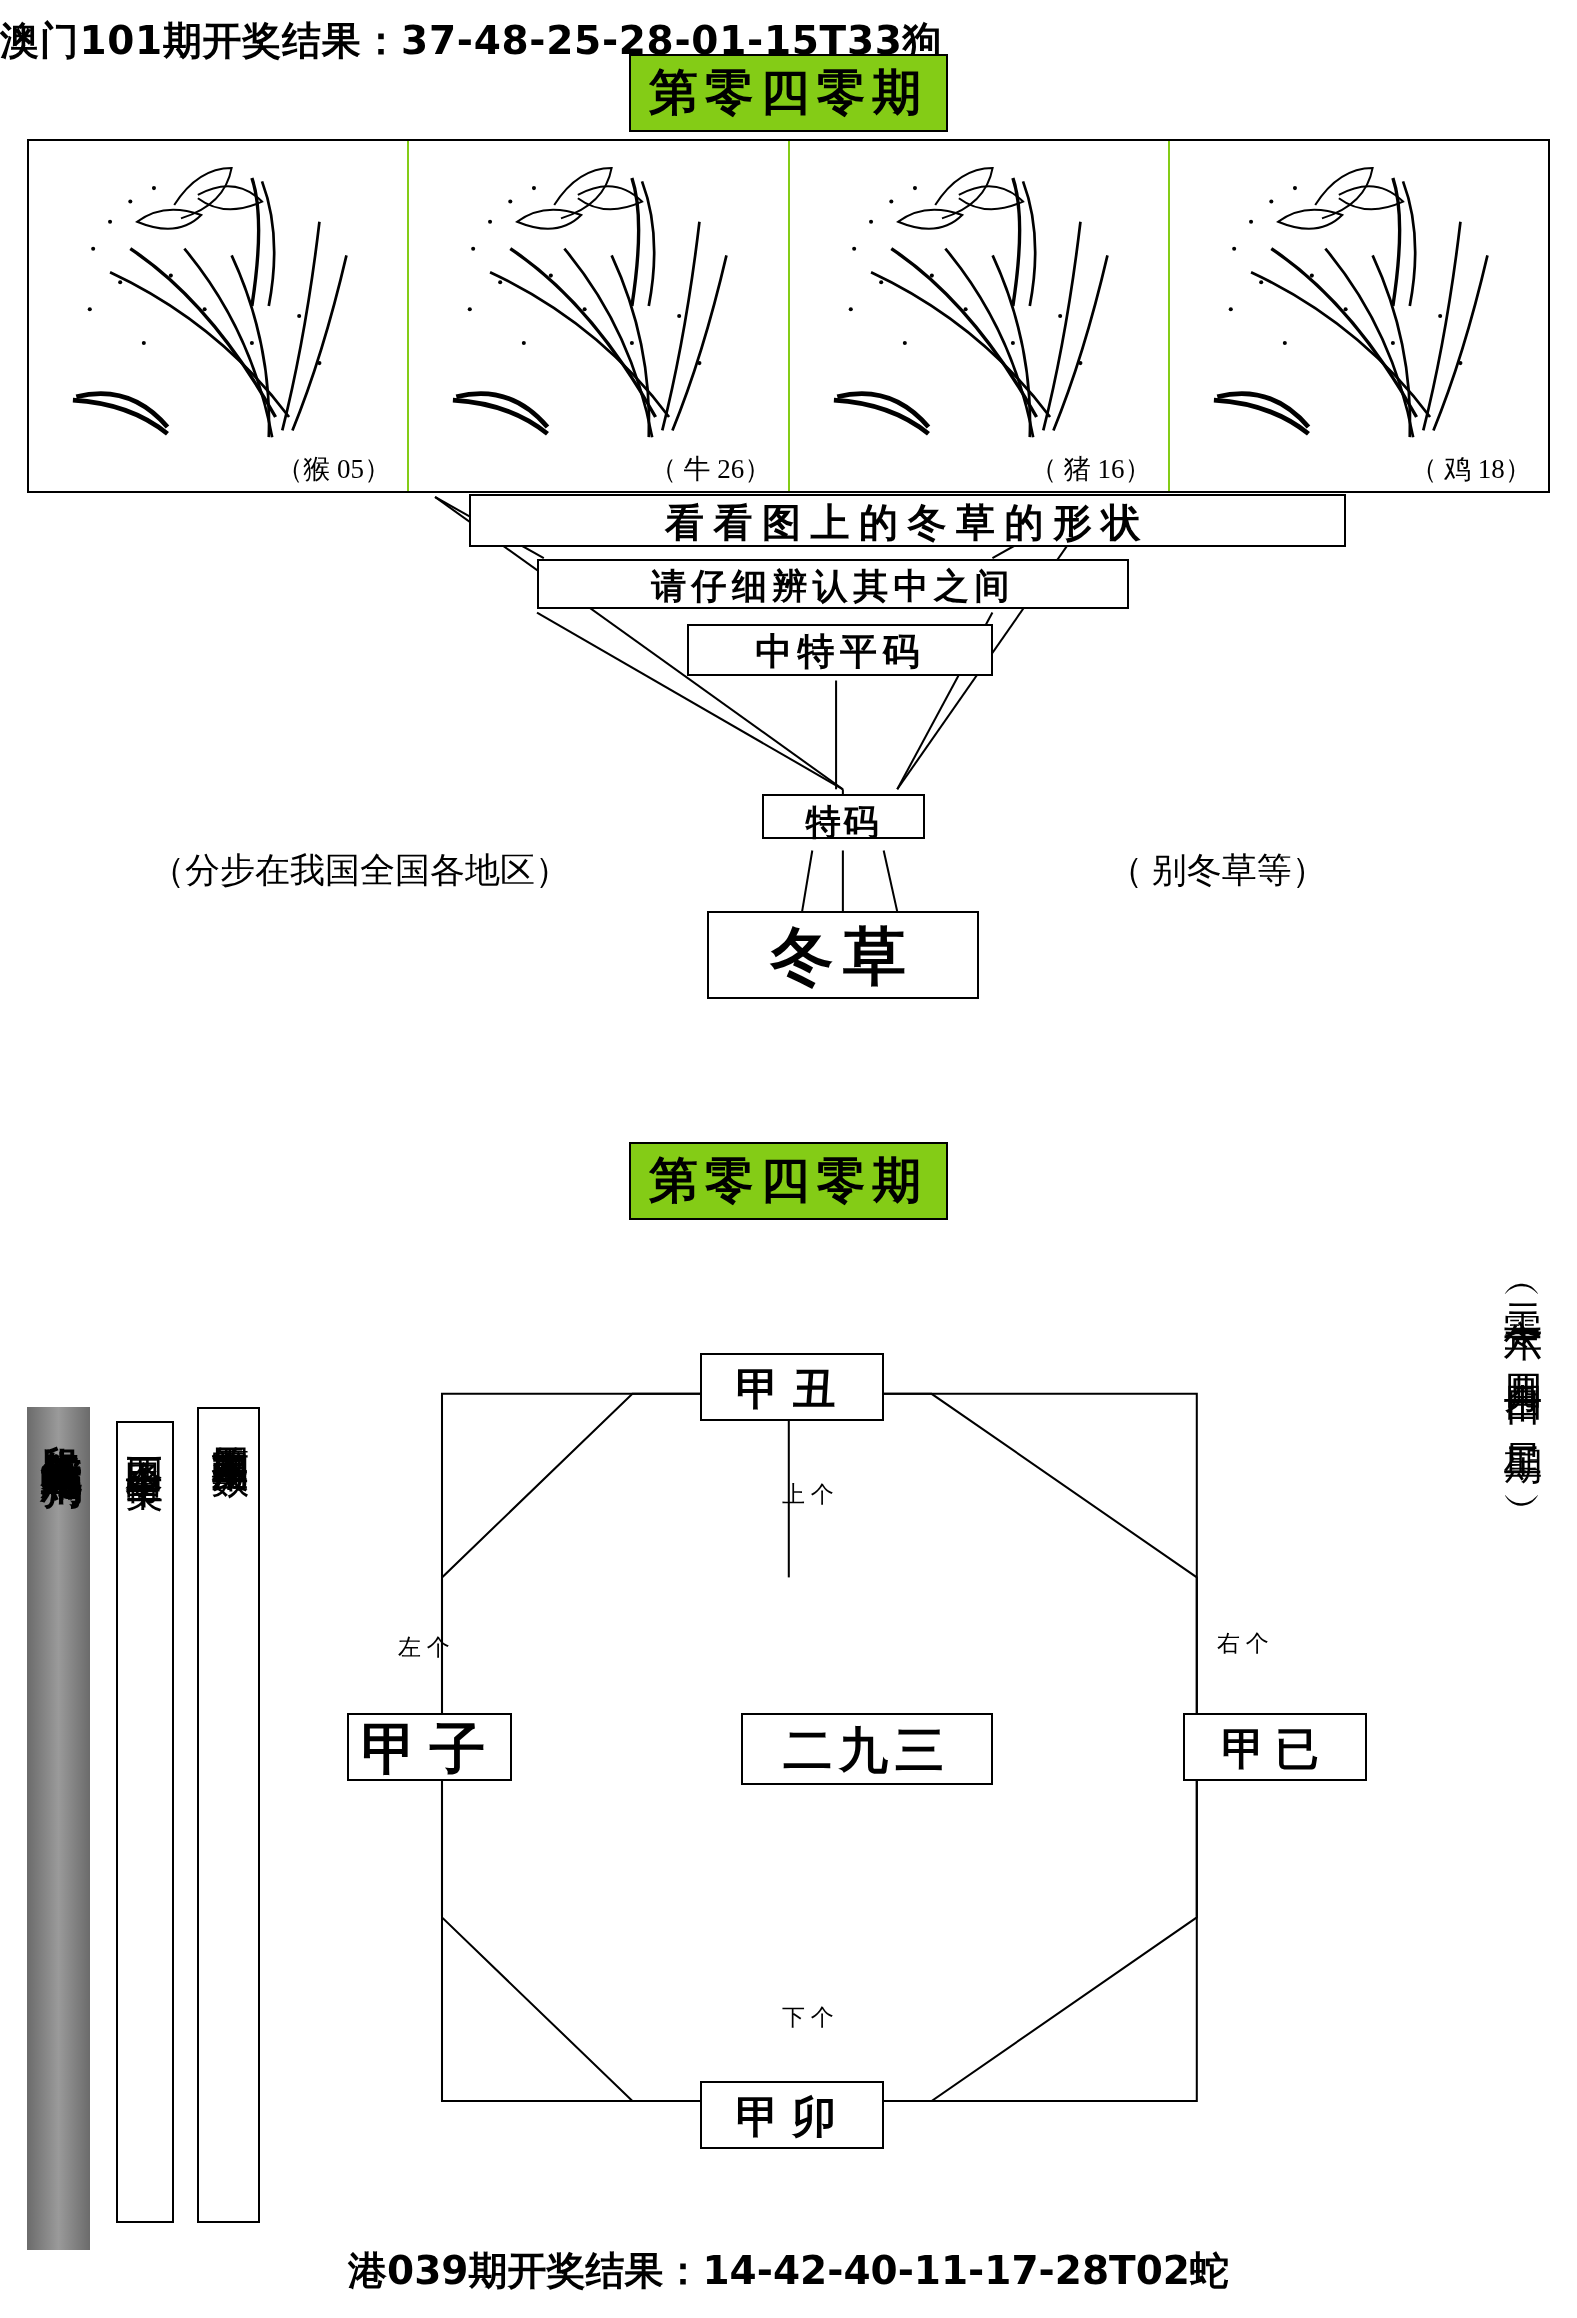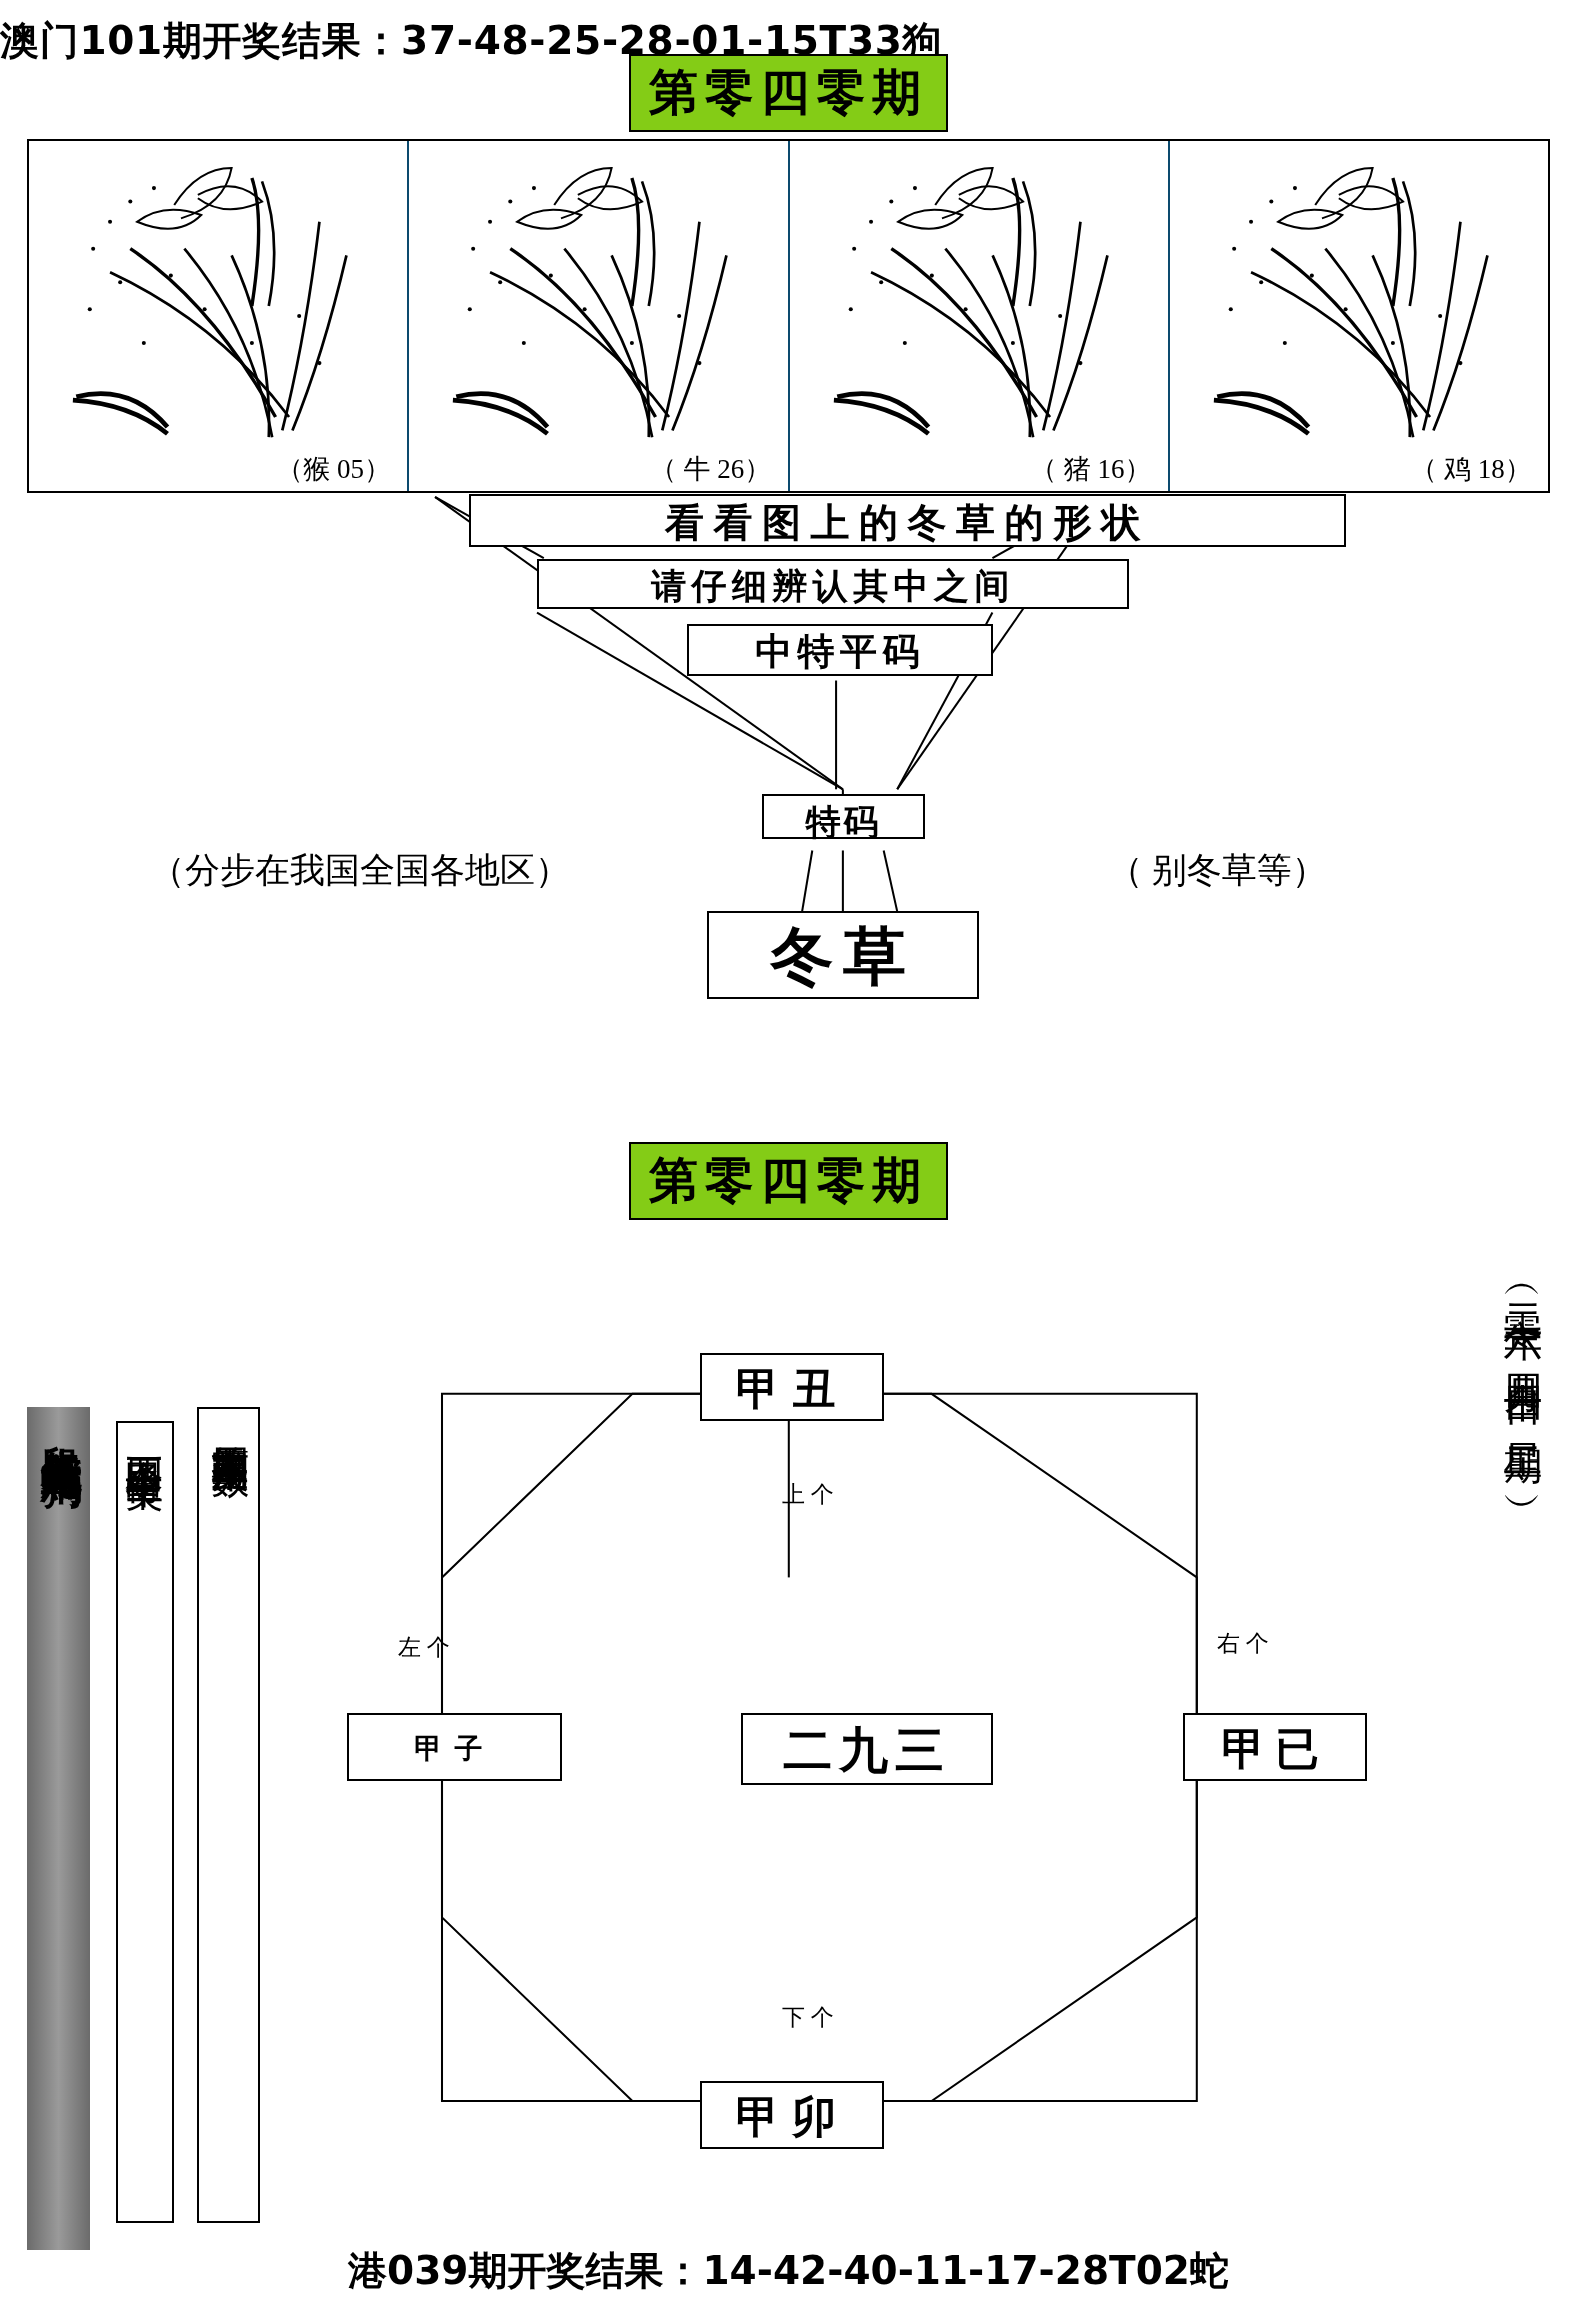--- a/index.html
+++ b/index.html
@@ -11,40 +11,40 @@
      font-family:"DejaVu Sans","Liberation Sans",sans-serif;letter-spacing:0.7px;}
 
   
   .title-box{border:2px solid #000;display:inline-block;padding:4.1px 17.7px;font-size:49px;font-weight:bold;
      letter-spacing:6.8px;font-family:Liberation Sans, sans-serif;background:#84cc16;}
   #title1-wrap{top:54px;left:0;width:1577px;text-align:center;}
   #title2-wrap{top:1142px;left:0;width:1577px;text-align:center;}
 
   
   #strip{top:139px;left:27px;width:1523px;height:354px;border:2px solid #000;box-sizing:border-box;display:flex;}
-  .cell{flex:1 1 0;border-right:2px solid #0c4a6e;position:relative;box-sizing:border-box;overflow:hidden;}
+  .cell{flex:1 1 0;border-right:2px solid #84cc16;position:relative;box-sizing:border-box;overflow:hidden;}
   .cell:last-child{border-right:none;}
   .cell .cap{position:absolute;bottom:4.1px;right:16.3px;font-size:27px;font-family:"Liberation Serif",serif;}
   .plant{position:absolute;left:0;top:0;width:100%;height:100%;}
 
   
   .mbox{border:2px solid #000;background:#fff;text-align:center;font-weight:bold;
         font-family:"DejaVu Sans","Liberation Sans",sans-serif;box-sizing:border-box;}
   #m1{top:494px;left:469px;width:877px;height:53px;font-size:39px;letter-spacing:9.5px;line-height:53px;}
   #m2{top:559px;left:537px;width:592px;height:50px;font-size:35px;letter-spacing:5.4px;line-height:50px;}
   #m3{top:624px;left:687px;width:306px;height:52px;font-size:37px;letter-spacing:5.4px;line-height:52px;}
   #m4{top:794px;left:762px;width:163px;height:45px;font-size:35px;letter-spacing:2.7px;line-height:53px;}
   #m5{top:911px;left:707px;width:272px;height:88px;font-size:63px;letter-spacing:9.5px;line-height:88px;}
 
   #left-note{top:847px;left:150px;font-size:35px;font-family:"Liberation Serif",serif;}
   #right-note{top:847px;left:1108px;font-size:35px;font-family:"Liberation Serif",serif;text-align:right;}
   .nodebox{border:2px solid #000;background:#fff;text-align:center;font-weight:bold;
       font-family:"DejaVu Sans","Liberation Sans",sans-serif;box-sizing:border-box;}
   #n-top{top:1353px;left:700px;width:184px;height:68px;font-size:44px;line-height:68px;letter-spacing:12.2px;}
-  #n-left{top:1713px;left:347px;width:215px;height:68px;font-size:28px;line-height:68px;letter-spacing:12.2px;}
+  #n-left{top:1713px;left:347px;width:165px;height:68px;font-size:56px;line-height:68px;letter-spacing:12.2px;}
   #n-right{top:1713px;left:1183px;width:184px;height:68px;font-size:44px;line-height:68px;letter-spacing:9.5px;}
   #n-bottom{top:2081px;left:700px;width:184px;height:68px;font-size:44px;line-height:68px;letter-spacing:12.2px;}
   #n-center{top:1713px;left:741px;width:252px;height:72px;font-size:49px;line-height:72px;letter-spacing:6.8px;}
 
   .dirlbl{font-size:23px;font-family:"Liberation Serif",serif;}
   #d-up{top:1479px;left:782px;}
   #d-down{top:2002px;left:782px;}
   #d-left{top:1632px;left:398px;}
   #d-right{top:1628px;left:1217px;}
 

